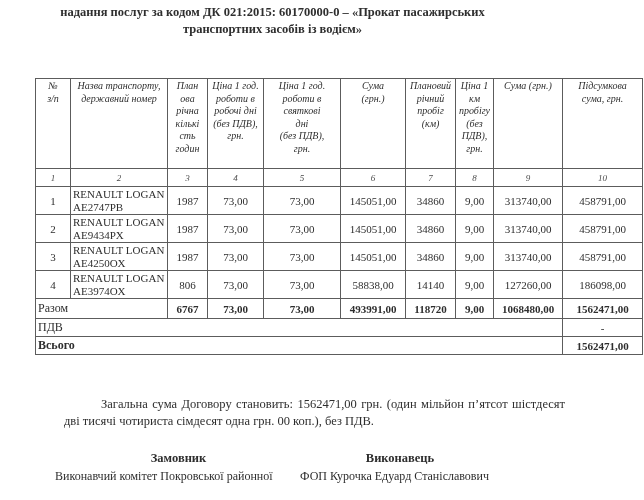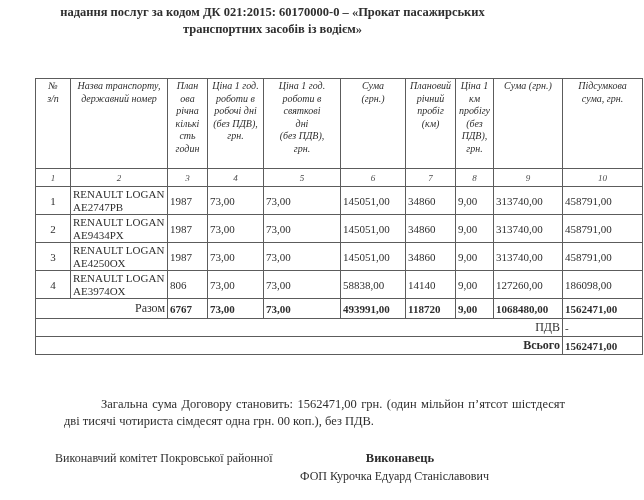--- a/index.html
+++ b/index.html
@@ -26,25 +26,25 @@
     font-weight:normal;font-style:italic;font-size:10px;line-height:12.5px;
     vertical-align:top;text-align:center;white-space:pre-line;padding-top:5px;
     overflow-wrap:break-word;
   }
   tr.header-row{height:90px;}
   tr.colnum-row{height:18px;}
   .colnum{font-style:italic;font-size:9px;text-align:center;color:#4a4a4a;}
   tr.data-row{height:27px;}
   .c-num{text-align:center;font-size:11px;}
   .c-name{text-align:left;font-size:11px;line-height:12.5px;padding-left:4px;}
-  .c-val{font-size:11px;}
+  .c-val{text-align:center;font-size:11px;}
   tr.total-row{height:20px;}
   tr.pdv-row{height:18px;}
   tr.vsogo-row{height:18px;font-family:Liberation Serif, serif;}
-  .tot-label{text-align:right;font-size:12px;padding-left:4px;}
+  .tot-label{text-align:left;font-size:12px;padding-left:4px;}
   .bold{font-weight:bold;}
   .summary-par{
     position:absolute;left:64px;top:383px;width:501px;
     font-size:12.5px;line-height:17px;text-align:justify;text-indent:37px;
   }
   .sig-block{position:absolute;top:450px;font-size:12px;line-height:16px;}
   .sig-customer{left:55px;width:247px;}
   .sig-contractor{left:300px;width:200px;}
   .sig-title{font-weight:bold;text-align:center;margin-bottom:2px;font-size:12.5px;}
   .sig-name{text-align:left;}
@@ -190,20 +190,21 @@
     <tr class="vsogo-row">
       <td class="tot-label bold" colspan="9">Всього</td>
       <td class="c-val bold">1562471,00</td>
     </tr>
   </tbody>
 </table>
 
 <p class="summary-par">Загальна сума Договору становить: 1562471,00 грн. (один мільйон п’ятсот шістдесят дві тисячі чотириста сімдесят одна грн. 00 коп.), без ПДВ.</p>
 
 <div class="sig-block sig-customer">
+  <div class="sig-title">Замовник</div>
   <div class="sig-name">
     <div class="sig-name-line">Виконавчий комітет Покровської районної</div>
   </div>
 </div>
 
 <div class="sig-block sig-contractor">
   <div class="sig-title">Виконавець</div>
   <div class="sig-name sig-name-line">ФОП Курочка Едуард Станіславович</div>
 </div>
 

